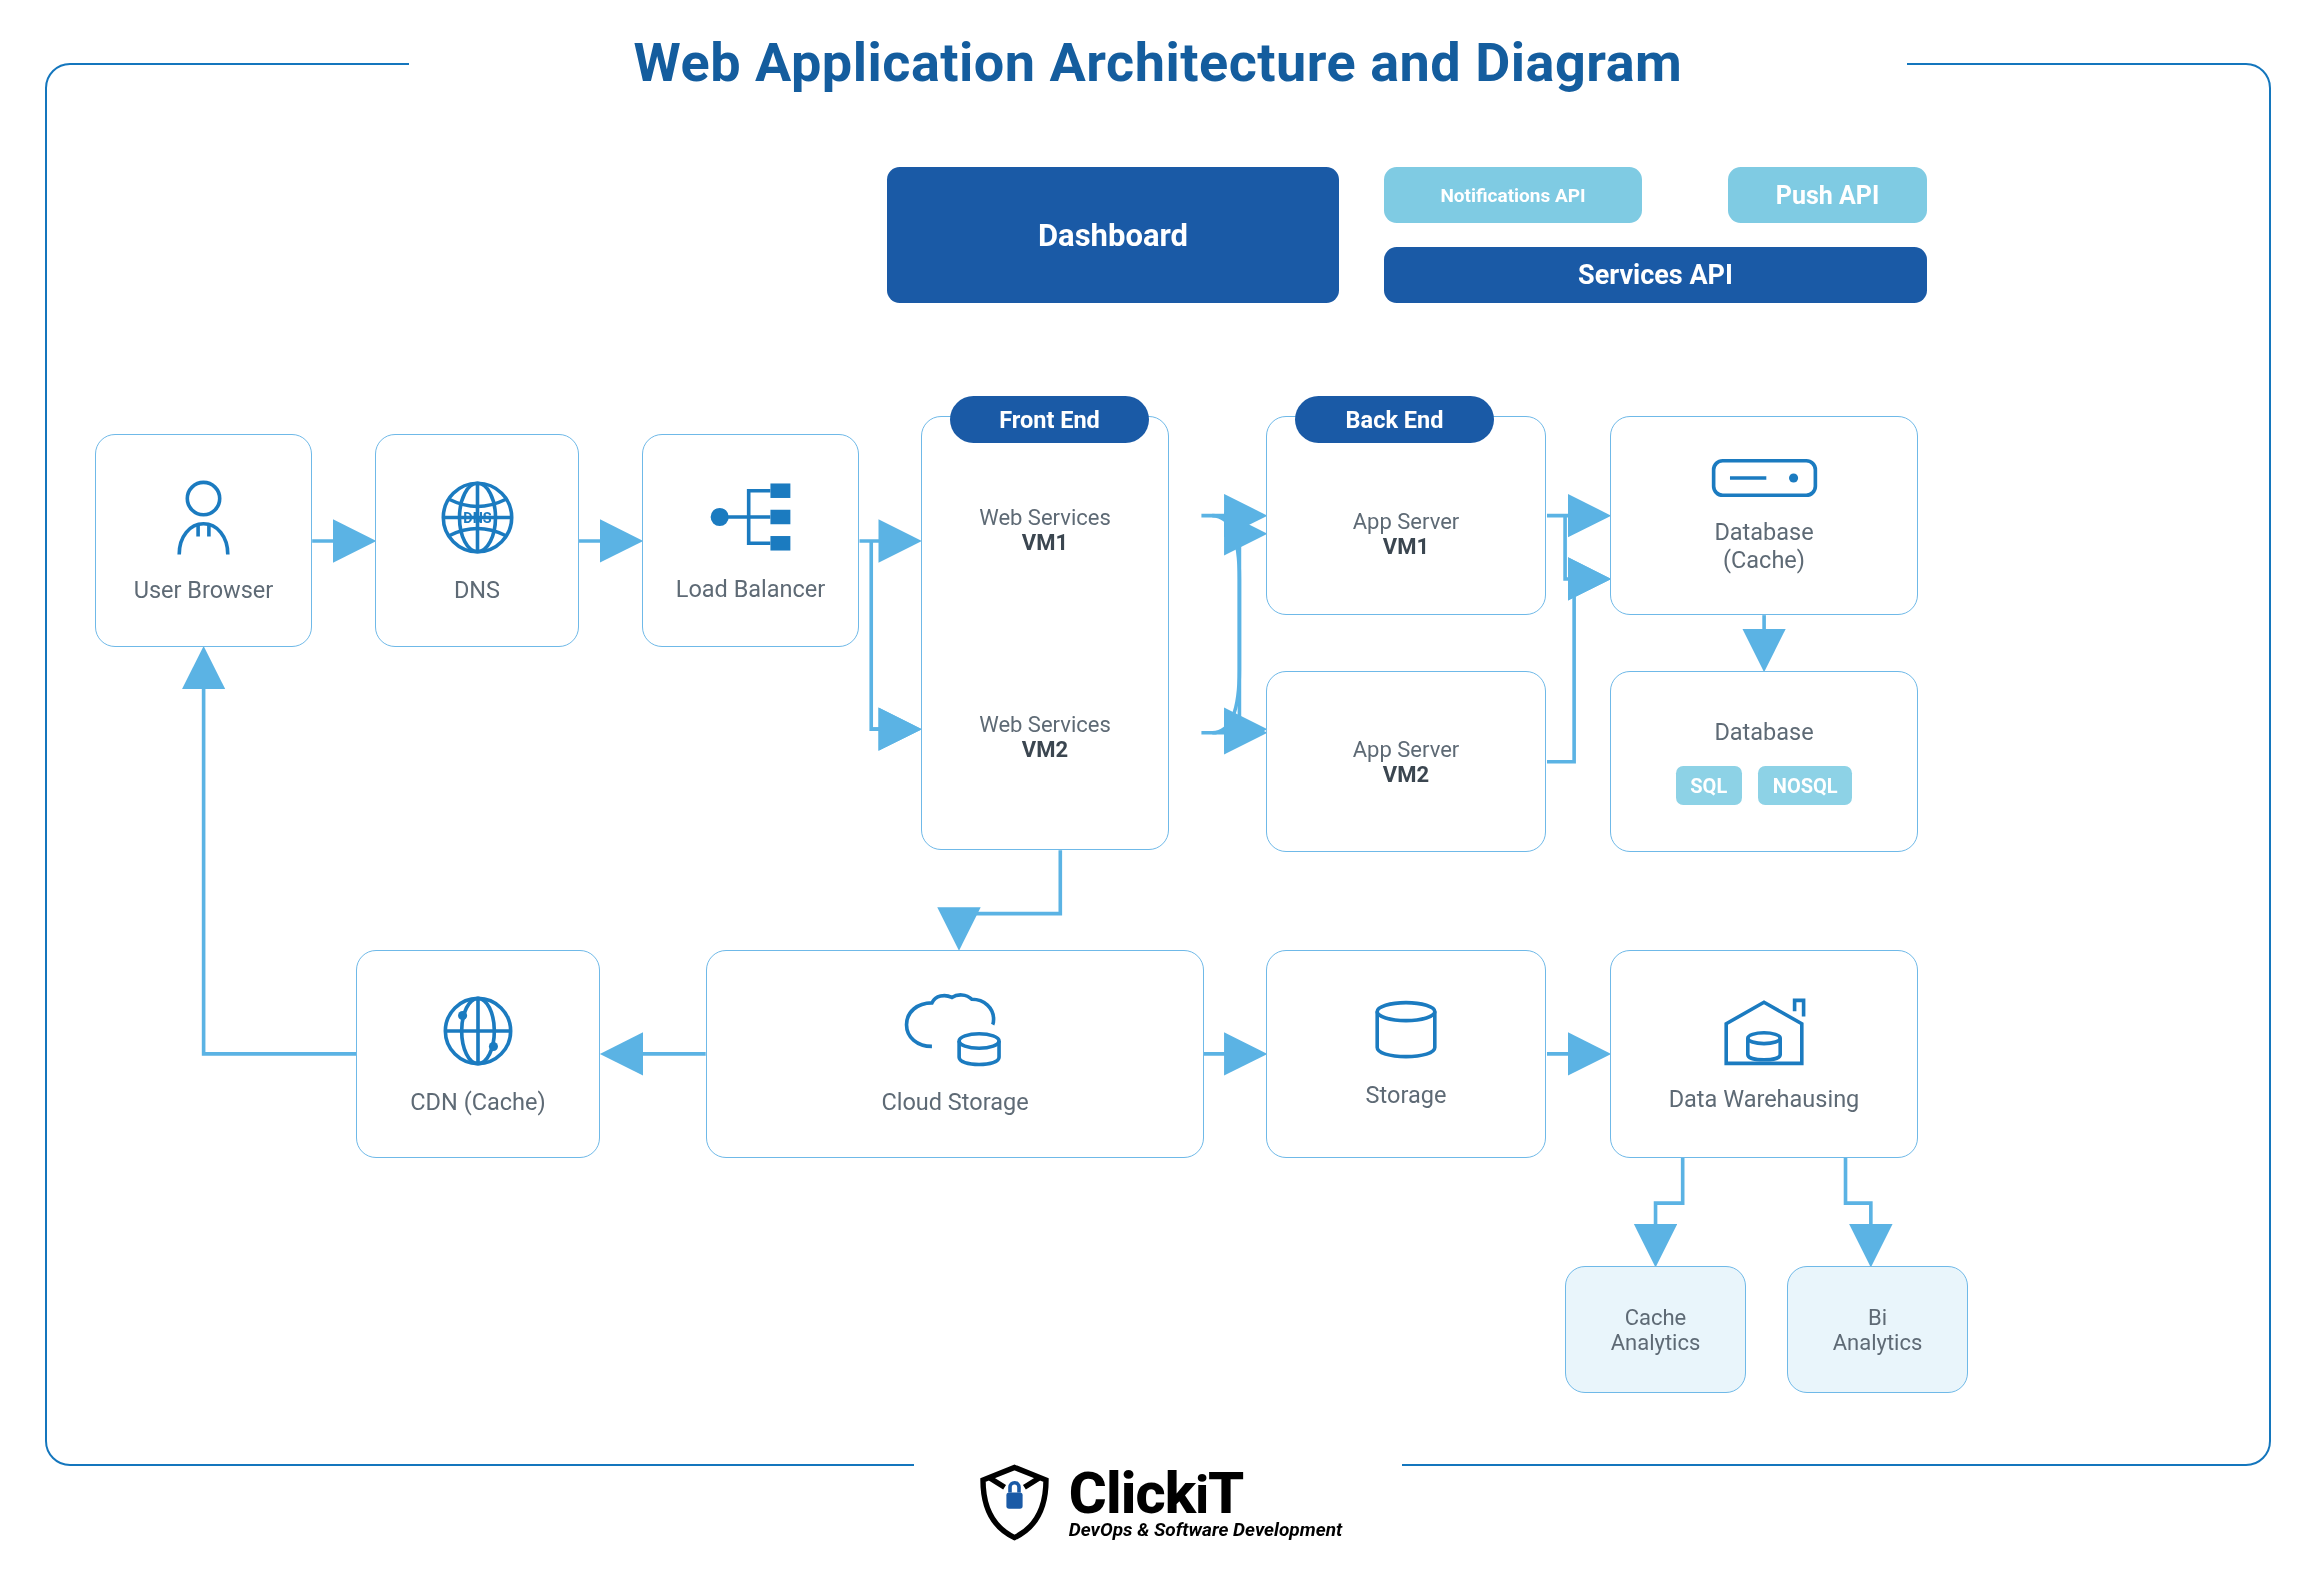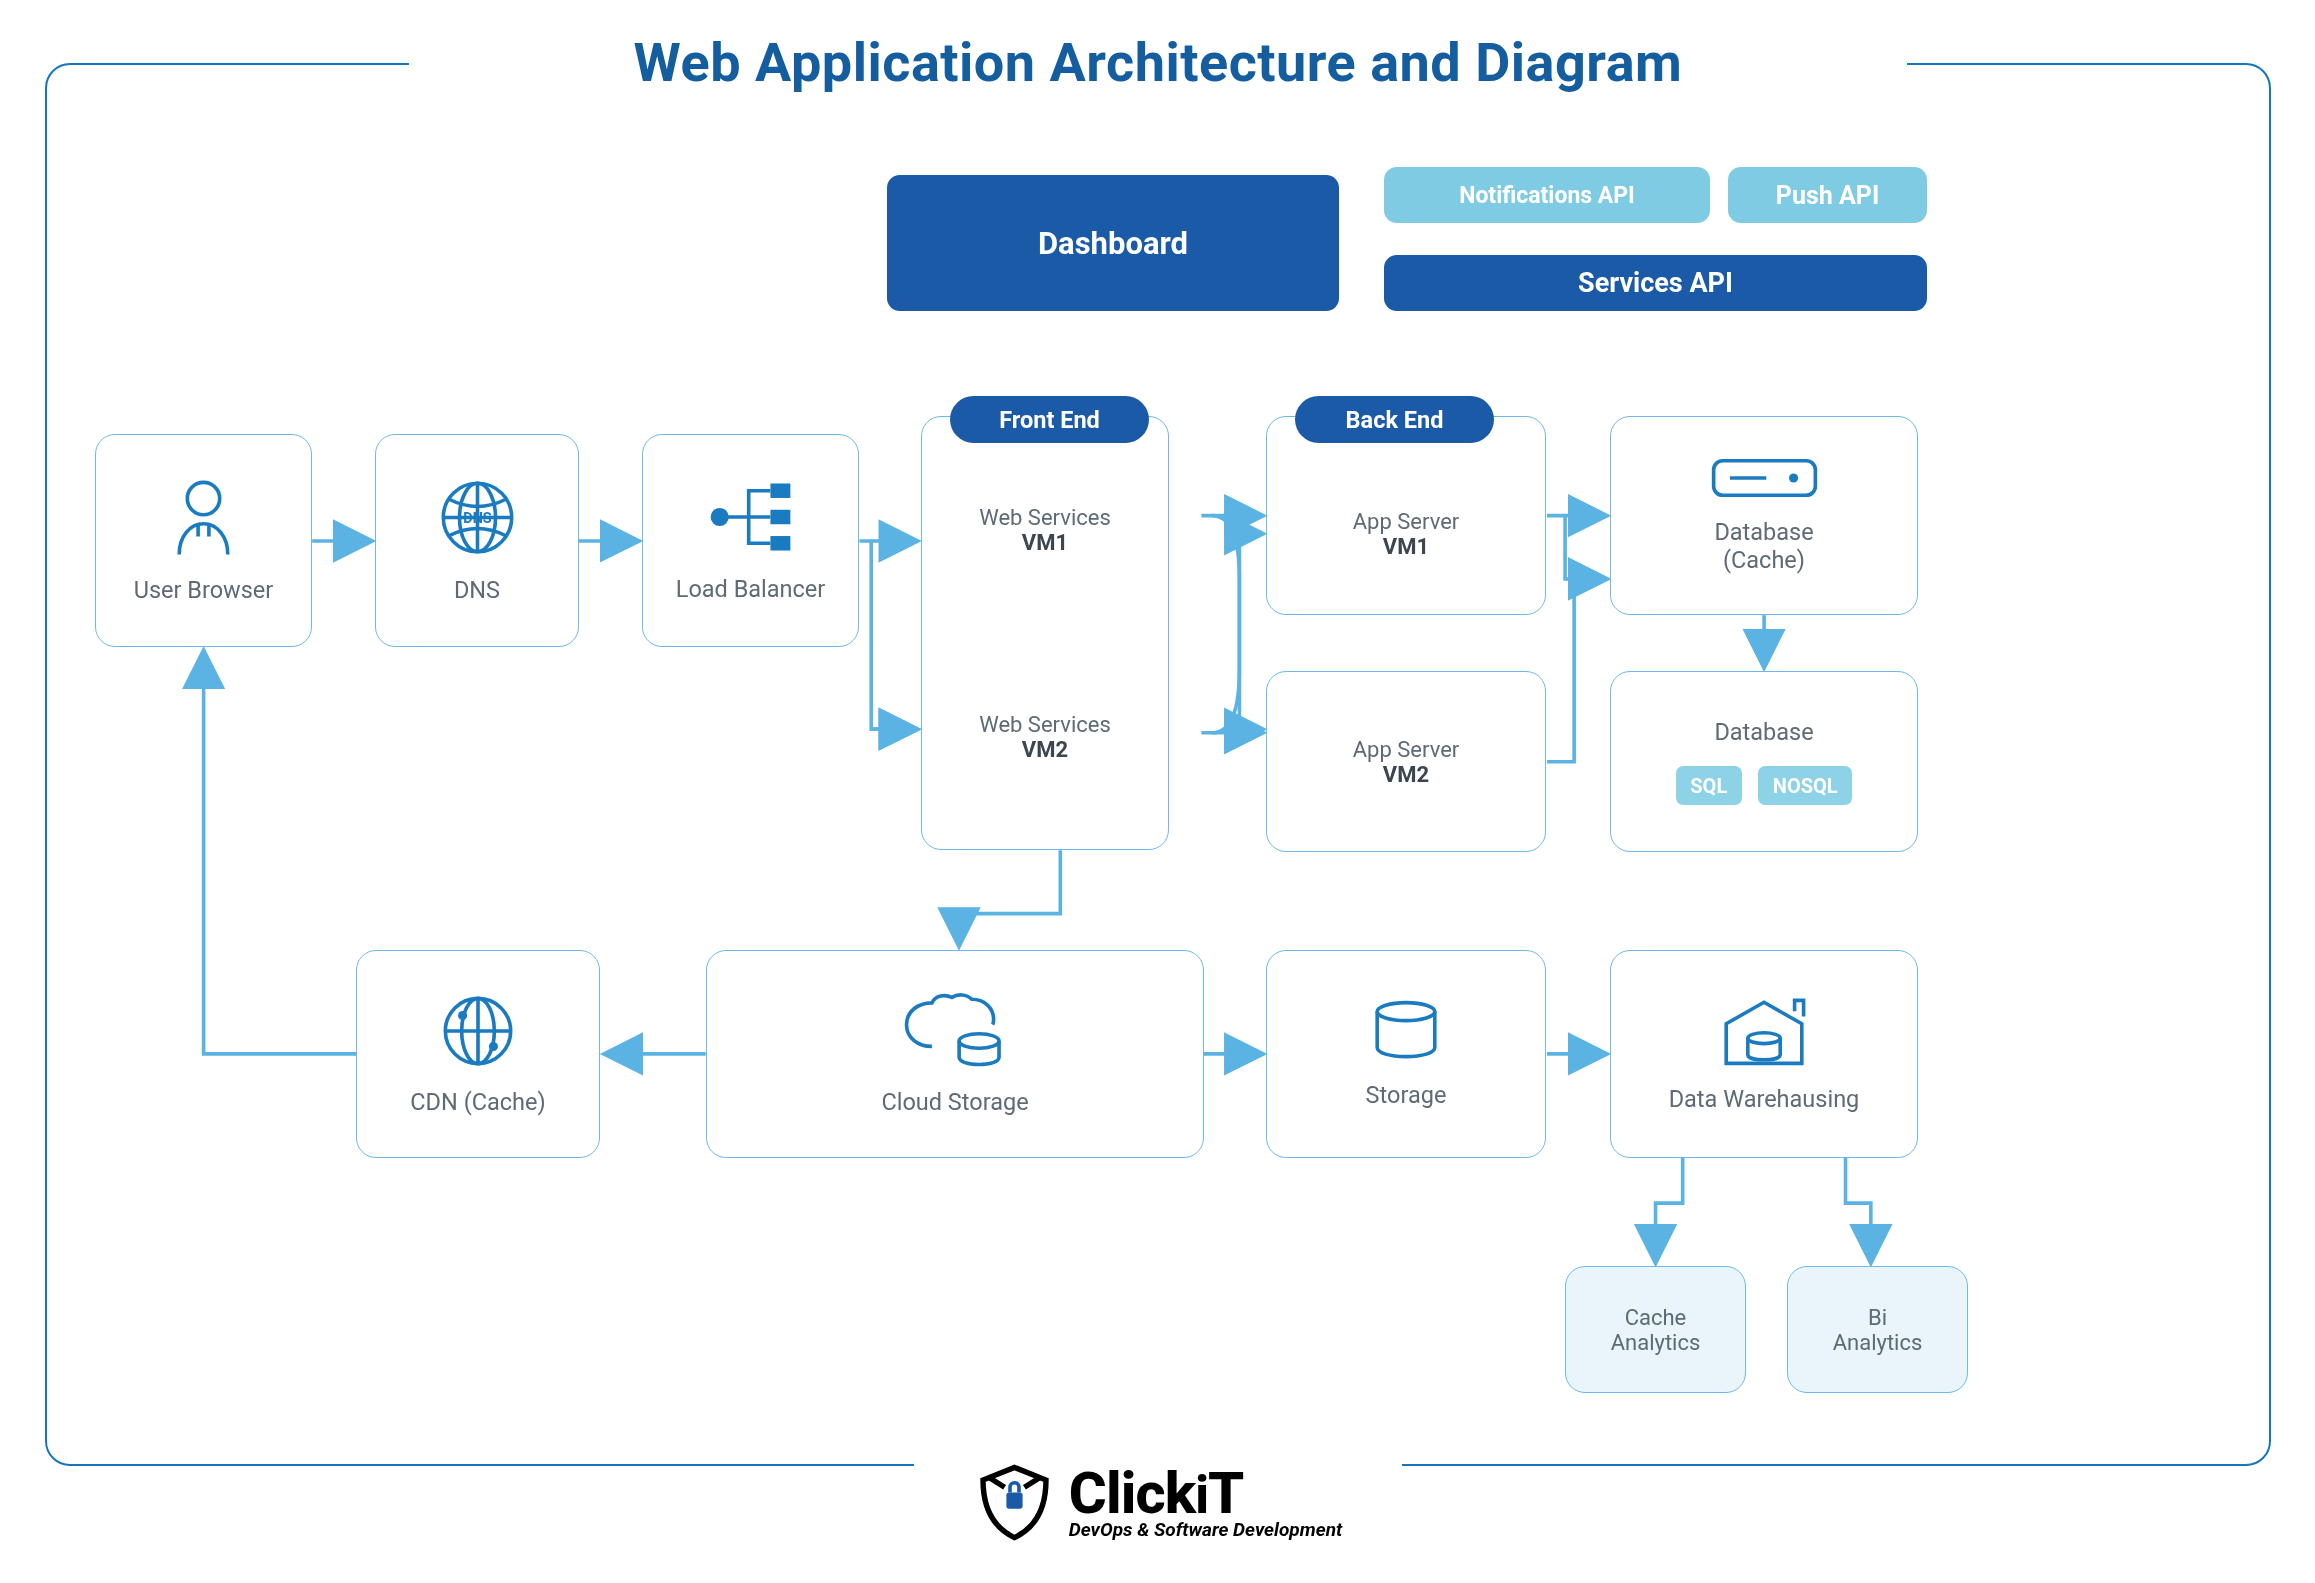--- a/index.html
+++ b/index.html
@@ -40,21 +40,21 @@
     color:var(--text);font-size:23.5px;text-align:center;
     padding:9px 12.7px;z-index:3;
   }
   .node .icon{margin-bottom:12.7px;}
   .node.small{font-size:22px;}
   .node.soft{background:var(--soft);}
   .btn{
     position:absolute;display:flex;align-items:center;justify-content:center;
     border-radius:12.7px;font-weight:700;color:#ffffff;z-index:3;
   }
-  .btn.dark{background:var(--dark);margin-top:8px;}
+  .btn.dark{background:var(--dark);}
   .btn.light{background:var(--light);}
   .pill{
     position:absolute;background:var(--dark);color:#fff;font-weight:700;
     border-radius:904px;display:flex;align-items:center;justify-content:center;
     font-size:23.5px;z-index:4;
   }
   .sub{font-size:22px;color:var(--text);}
   .sub b{color:#3b4650;font-weight:700;}
   .tag{
     display:inline-flex;align-items:center;justify-content:center;
@@ -75,21 +75,21 @@
 </style>
 </head>
 <body>
 
 <div class="frame"></div>
 <div class="title">Web Application Architecture and Diagram</div>
 
 <div class="btn dark" style="left:887px;top:167px;width:452px;height:136px;font-size:31px;">
     <span>Dashboard</span>
   </div>
-<div class="btn light" style="left:1384px;top:167px;width:326px;height:56px;font-size:23px;">
+<div class="btn light" style="left:1384px;top:167px;width:258px;height:56px;font-size:19px;">
     <span>Notifications API</span>
   </div>
 <div class="btn light" style="left:1728px;top:167px;width:199px;height:56px;font-size:25px;">
     <span>Push API</span>
   </div>
 <div class="btn dark" style="left:1384px;top:247px;width:543px;height:56px;font-size:27px;">
     <span>Services API</span>
   </div>
 
 <div class="node" style="left:95px;top:434px;width:217px;height:213px;">

